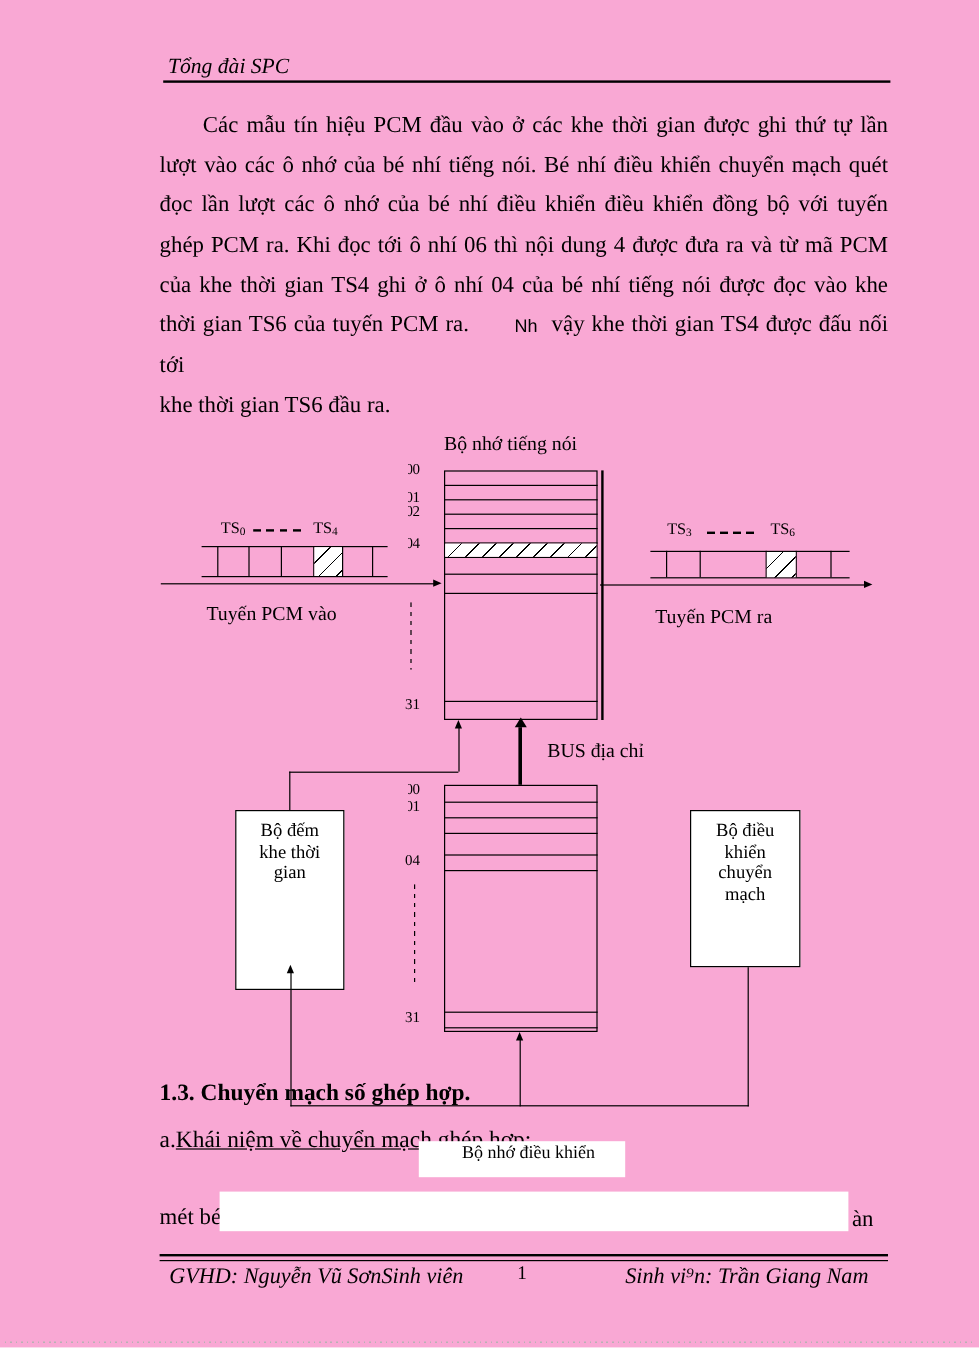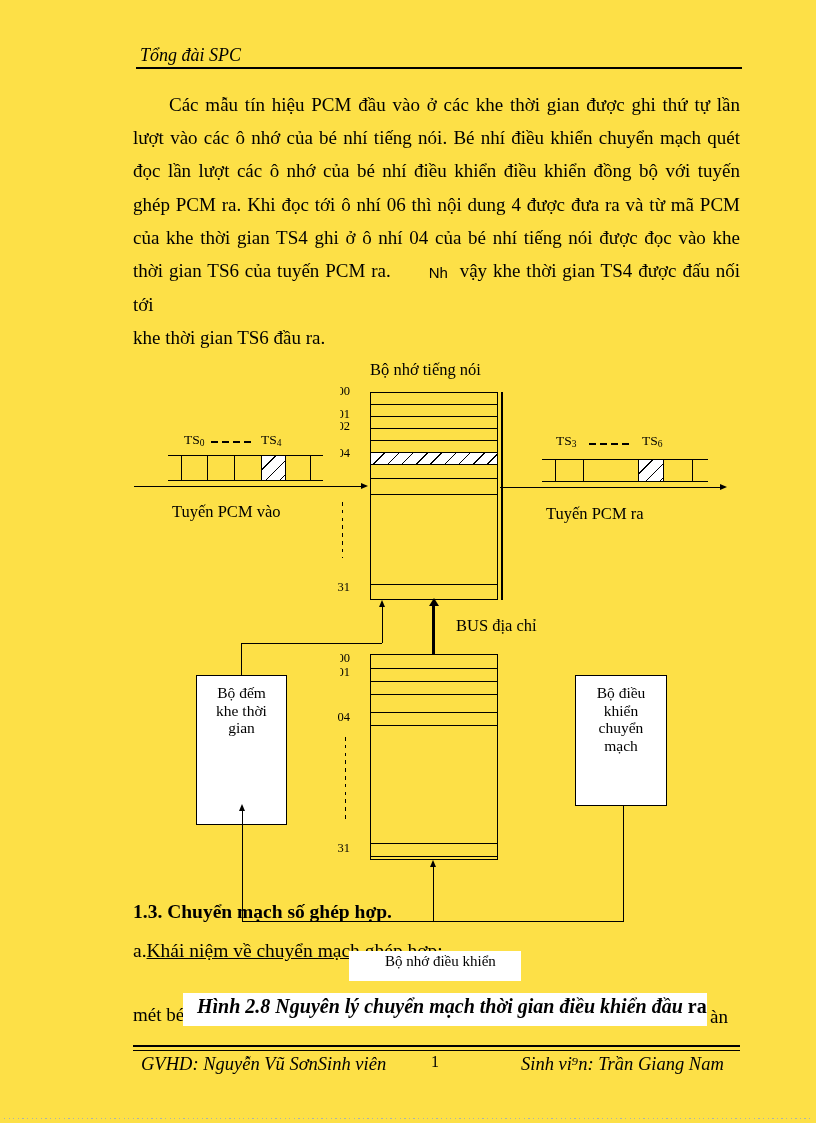--- a/index.html
+++ b/index.html
@@ -1,17 +1,17 @@
 <!DOCTYPE html>
 <html><head>
 <meta charset="utf-8">
 <style>
   * { margin:0; padding:0; box-sizing:border-box; }
   html,body { background:#fff; }
-  #page { position:relative; width:816px; height:1123px; background:#fde047; overflow:hidden;
+  #page { position:relative; width:816px; height:1123px; background:#f9a8d4; overflow:hidden;
           font-family:"Liberation Serif","DejaVu Serif",serif; color:#000; }
   .abs { position:absolute; }
   .ln { position:absolute; background:#000; }
   .hdr-title { position:absolute; left:140px; top:45px; font-style:italic; font-size:18px; }
   .intro { position:absolute; left:133px; top:88px; width:607px; font-size:19px; line-height:33.2px; }
   .intro .jl { text-align:justify; text-align-last:justify; white-space:normal; }
   .intro .ll { text-align:left; }
   .intro .ind { padding-left:36px; }
   .sans-frag { font-family:"Liberation Sans","DejaVu Sans",sans-serif; font-size:15px; position:relative; top:1px;margin-left:32px; }
   .dlabel { position:absolute; font-size:16.5px; }
@@ -158,21 +158,20 @@
 
   <div class="heading">1.3. Chuyển mạch số ghép hợp.</div>
   <div class="subheading"><span>a.</span><span class="u">Khái niệm về chuyển mạch ghép hợp:</span></div>
 
 
   <div class="cm-labelbox">Bộ nhớ điều khiển</div>
 
   <div class="frag" style="left:133px;top:1004px;">mét bé</div>
   <div class="frag" style="left:710px;top:1006px;">àn</div>
   <div class="caption-box"></div>
-  <div class="caption"><span>Hình 2.8 Nguyên lý chuyển mạch thời gian điều khiển đầu</span> <span class="up">ra</span></div>
 
   <div class="ln" style="left:133px;top:1045px;width:607px;height:2px;"></div>
   <div class="ln" style="left:133px;top:1050px;width:607px;height:1px;"></div>
   <div class="foot-it" style="left:141px;top:1054px;">GVHD: Nguyễn Vũ SơnSinh viên</div>
   <div class="abs" style="left:400px;top:1053px;width:70px;text-align:center;font-size:16px;">1</div>
   <div class="foot-it" style="left:521px;top:1054px;">Sinh vi⁹n: Trần Giang Nam</div>
   <div class="dotted-bottom"></div>
 
 </div>
 

